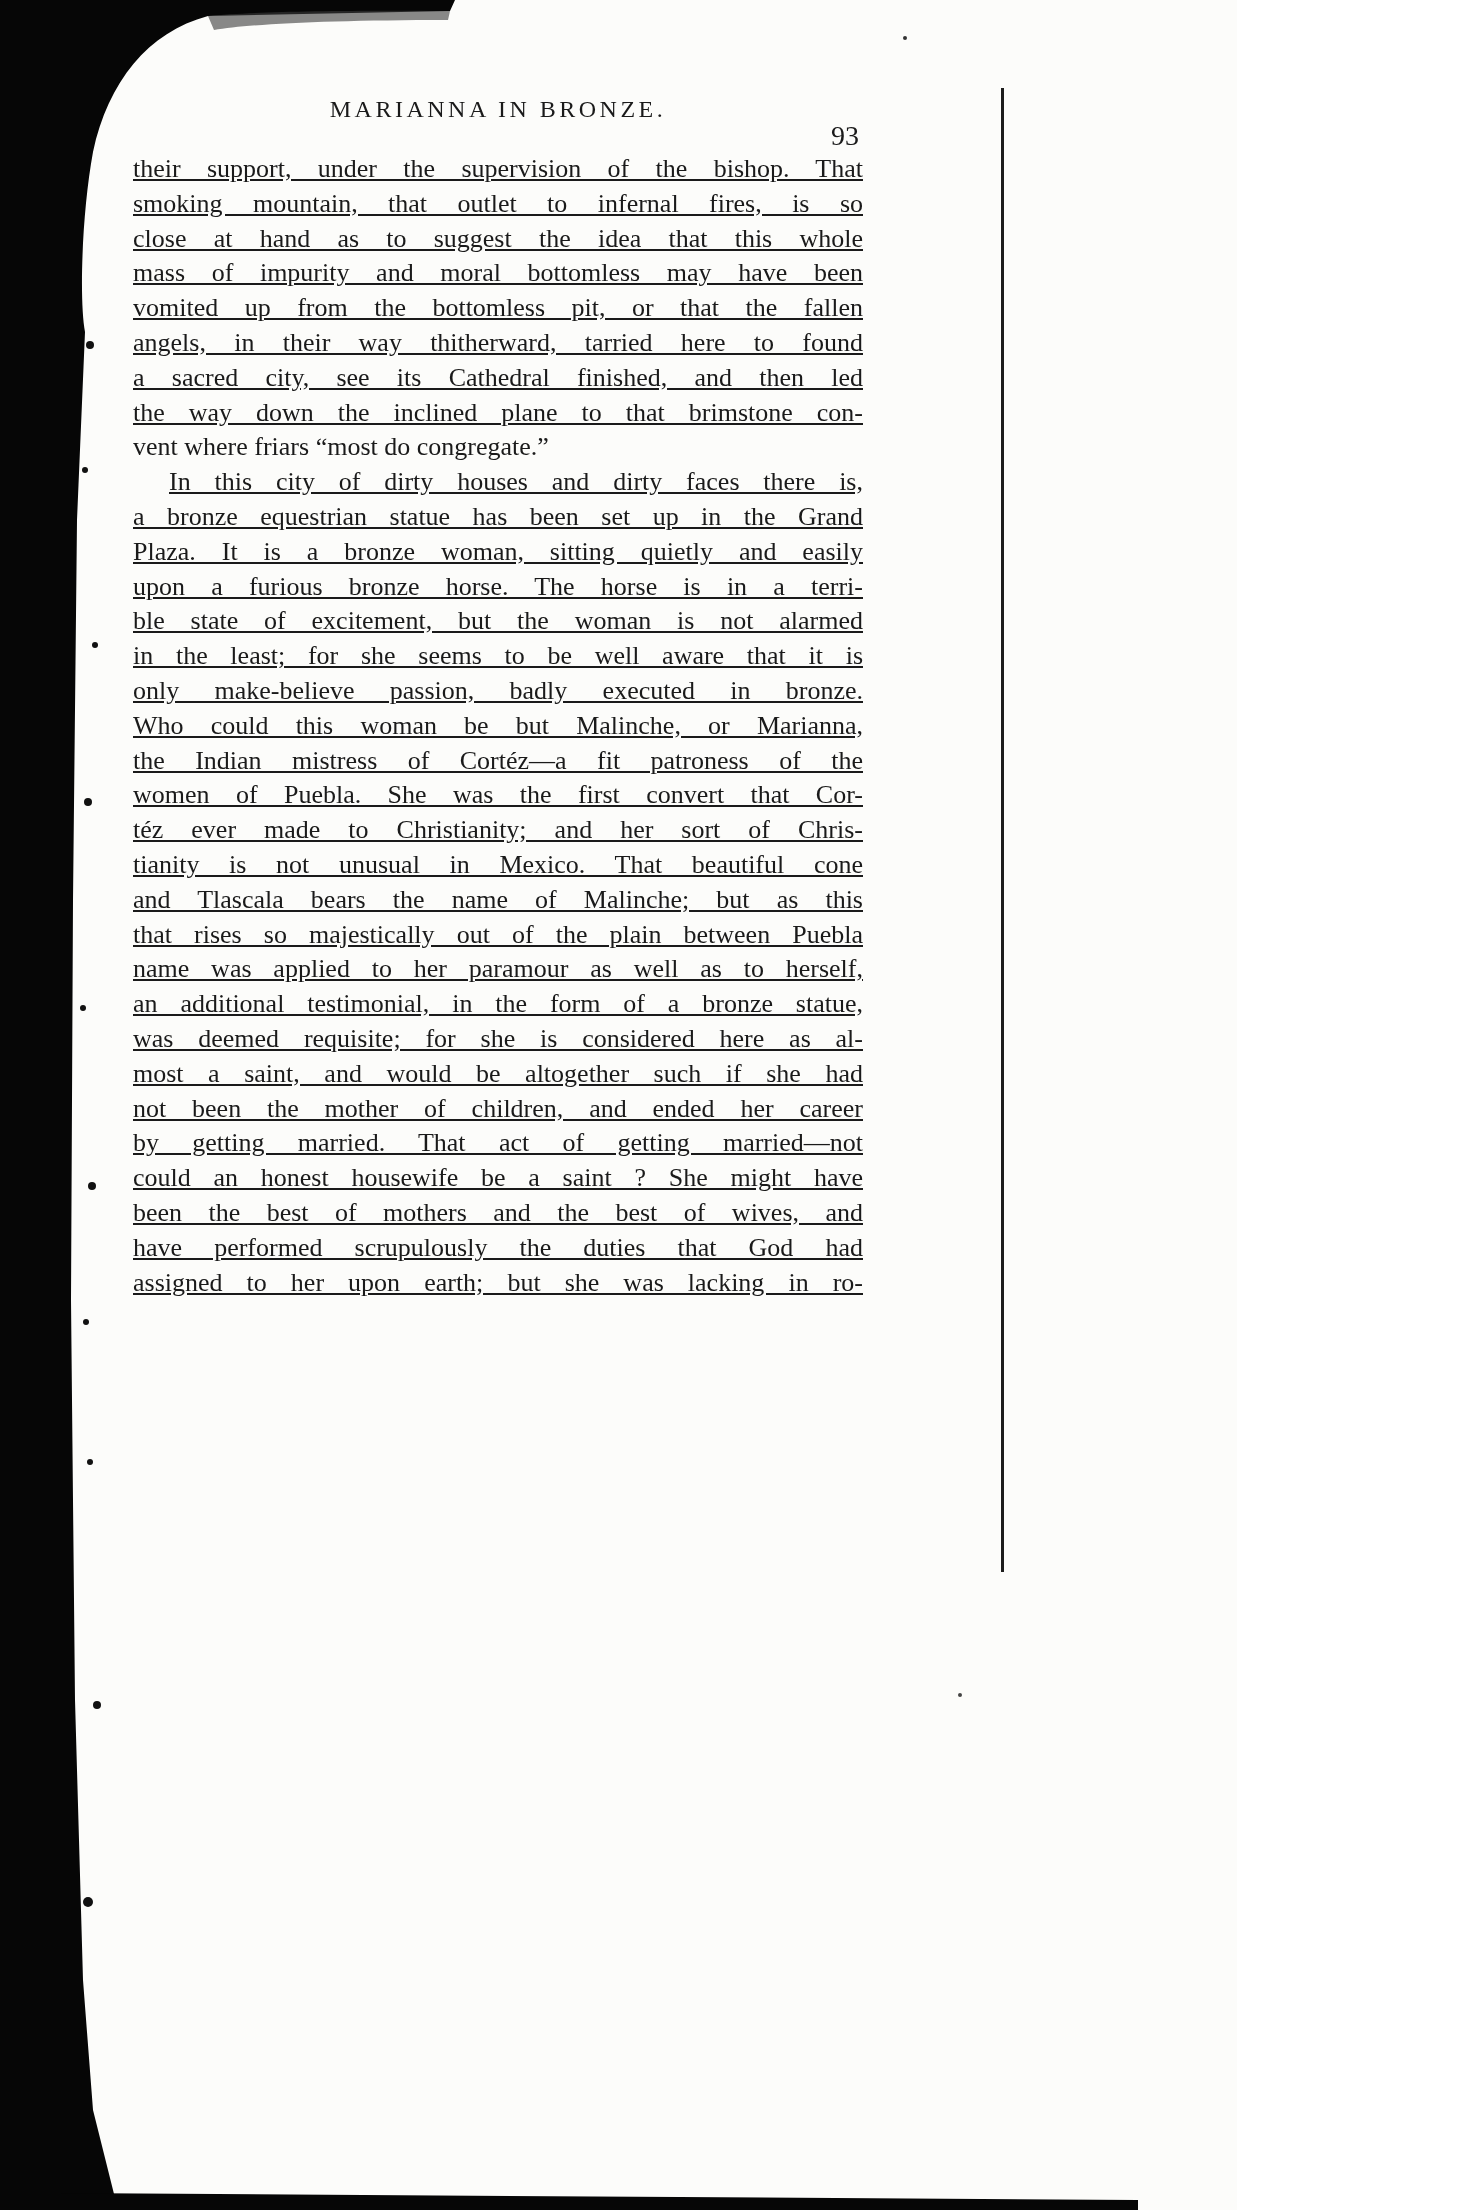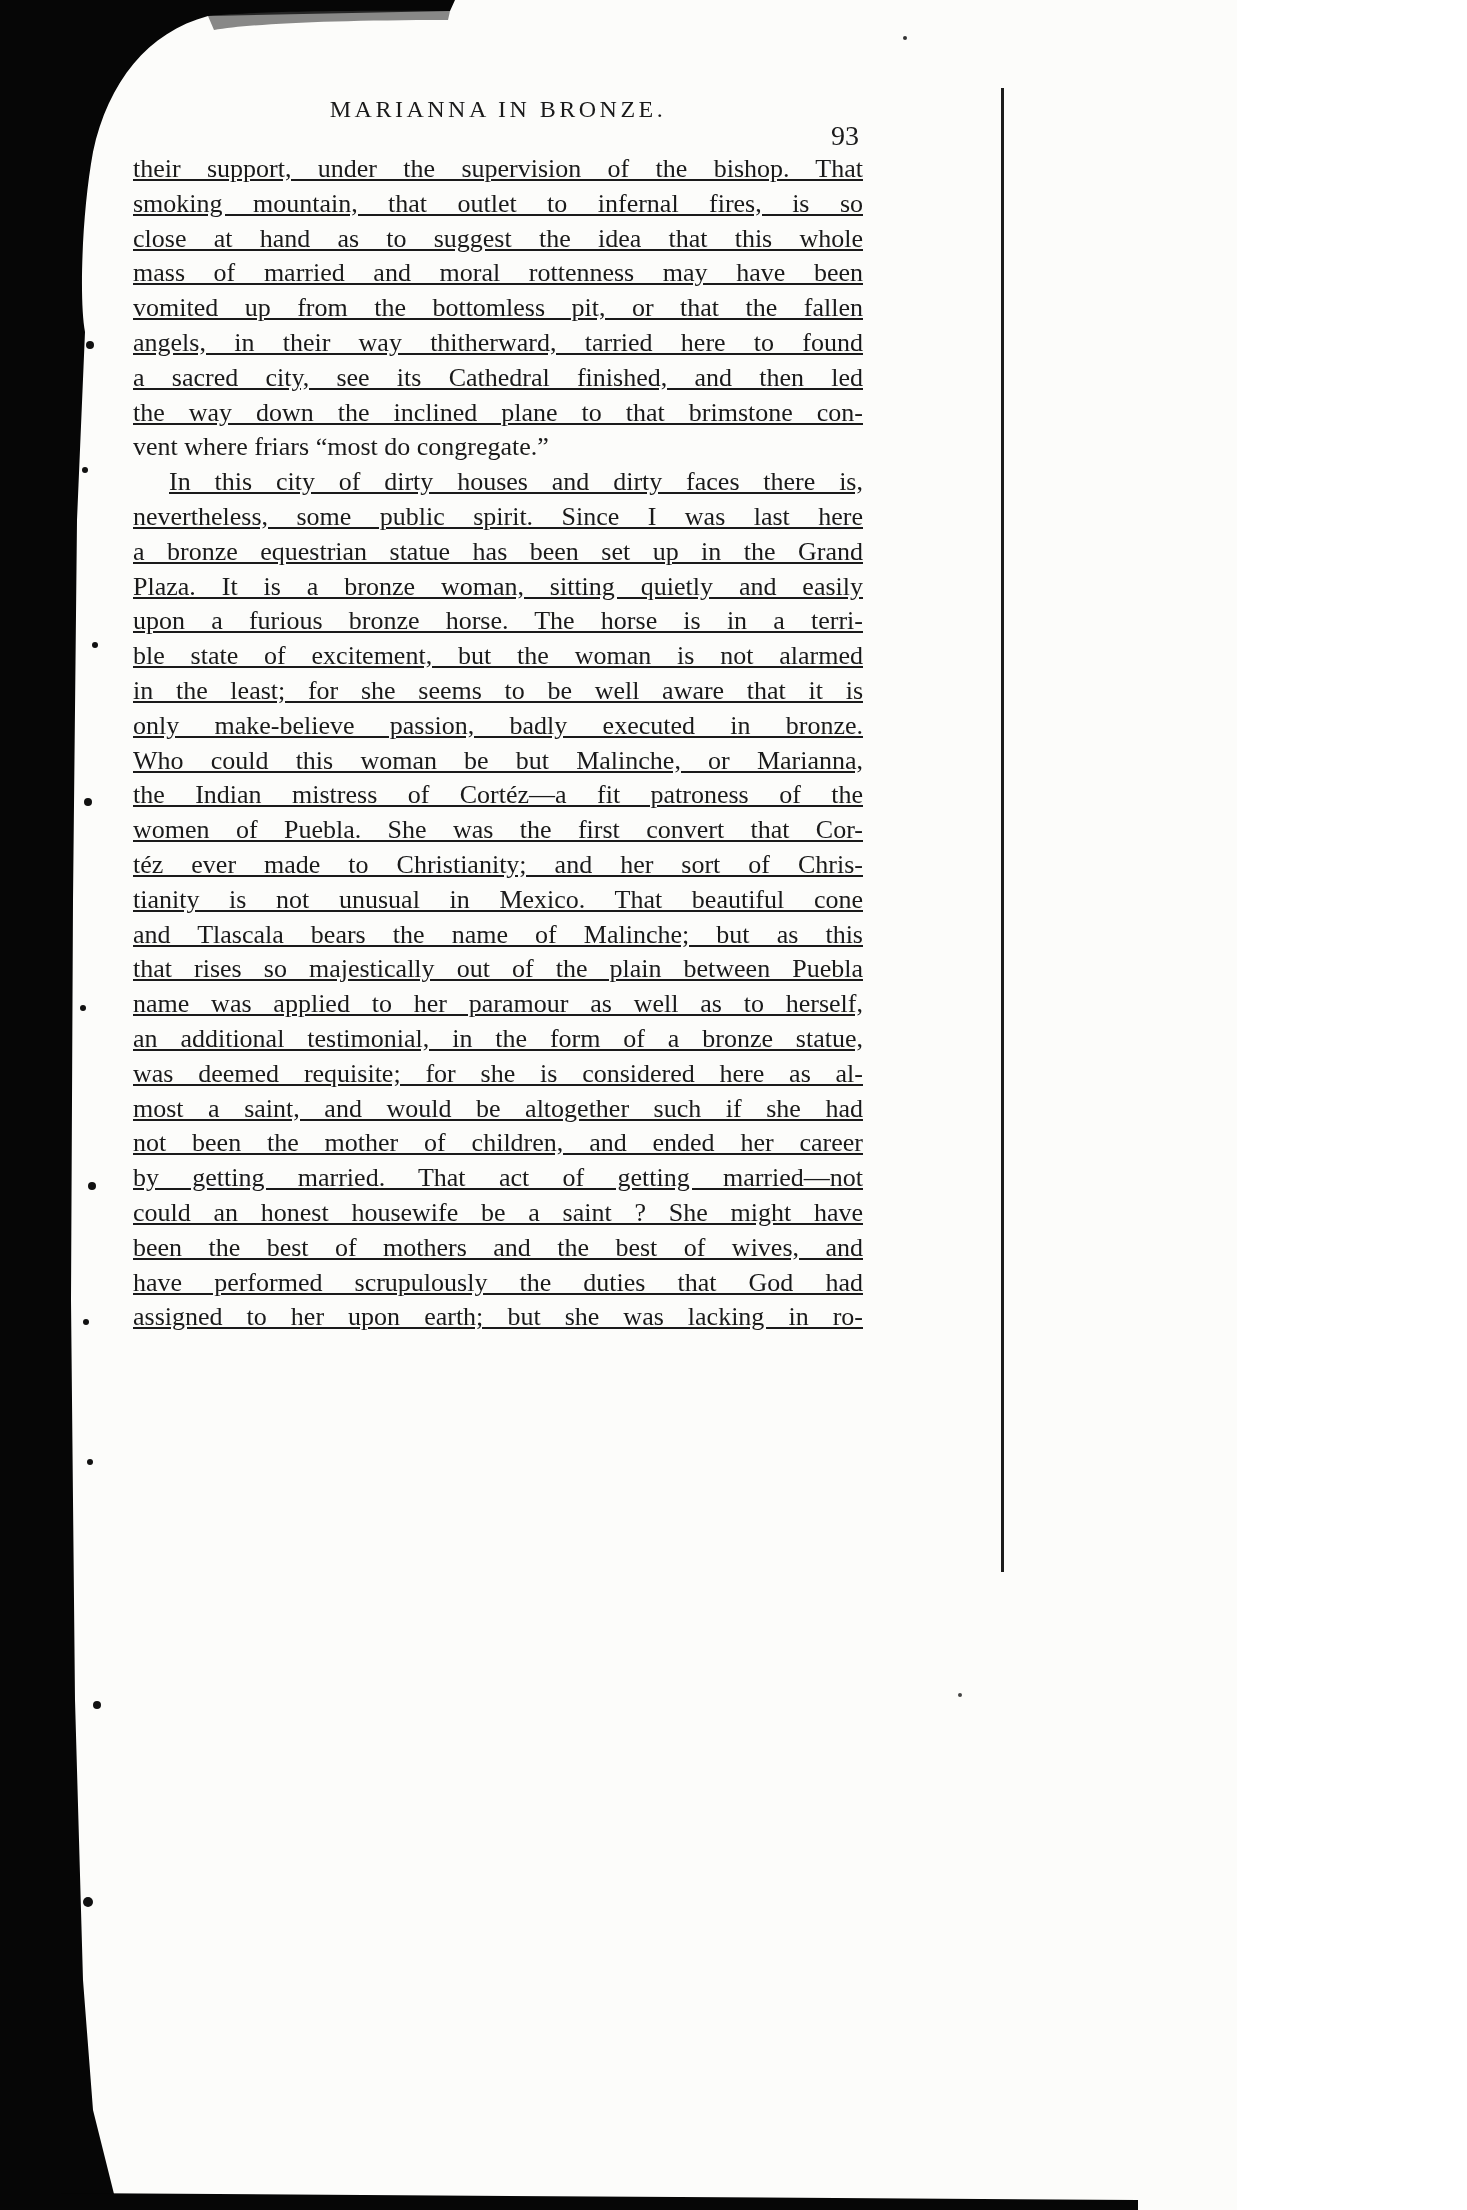--- a/index.html
+++ b/index.html
@@ -70,28 +70,27 @@
 
   <div class="page-header">
     <span class="running-title">MARIANNA IN BRONZE.</span>
     <span class="page-number">93</span>
   </div>
 
   <div class="text-block" id="text-block">
       <div class="line just">their support, under the supervision of the bishop.  That</div>
       <div class="line just">smoking mountain, that outlet to infernal fires, is so</div>
       <div class="line just">close at hand as to suggest the idea that this whole</div>
-      <div class="line just">mass of married and moral rottenness may have been</div>
+      <div class="line just">mass of impurity and moral bottomless may have been</div>
       <div class="line just">vomited up from the bottomless pit, or that the fallen</div>
       <div class="line just">angels, in their way thitherward, tarried here to found</div>
       <div class="line just">a sacred city, see its Cathedral finished, and then led</div>
       <div class="line just">the way down the inclined plane to that brimstone con-</div>
       <div class="line">vent where friars “most do congregate.”</div>
       <div class="line just indent">In this city of dirty houses and dirty faces there is,</div>
-      <div class="line just">nevertheless, some public spirit.  Since I was last here</div>
       <div class="line just">a bronze equestrian statue has been set up in the Grand</div>
       <div class="line just">Plaza.  It is a bronze woman, sitting quietly and easily</div>
       <div class="line just">upon a furious bronze horse.  The horse is in a terri-</div>
       <div class="line just">ble state of excitement, but the woman is not alarmed</div>
       <div class="line just">in the least; for she seems to be well aware that it is</div>
       <div class="line just">only make-believe passion, badly executed in bronze.</div>
       <div class="line just">Who could this woman be but Malinche, or Marianna,</div>
       <div class="line just">the Indian mistress of Cortéz—a fit patroness of the</div>
       <div class="line just">women of Puebla.  She was the first convert that Cor-</div>
       <div class="line just">téz ever made to Christianity; and her sort of Chris-</div>

